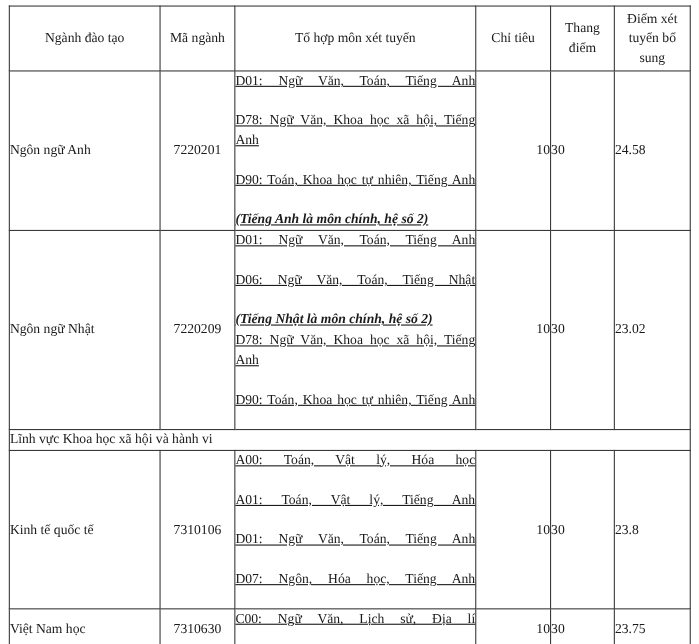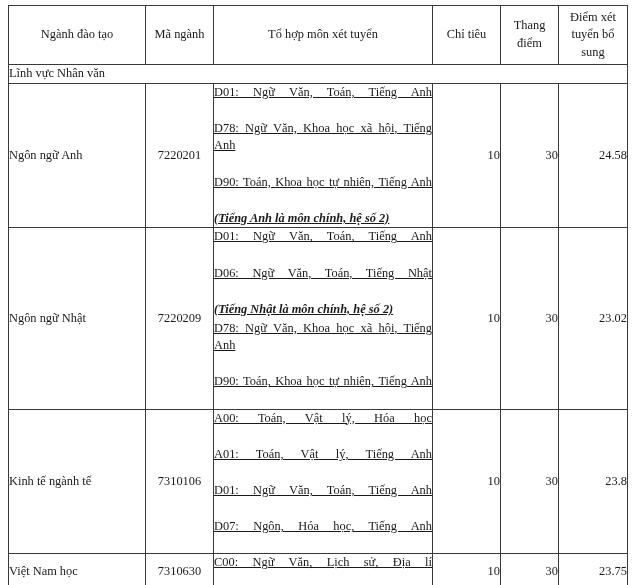--- a/index.html
+++ b/index.html
@@ -78,21 +78,21 @@
     text-align: justify;
     text-justify: inter-word;
     text-decoration: underline;
   }
   td.quota {
     text-align: right;
     font-weight: bold;
   }
   td.scale,
   td.score {
-    text-align: right;
+    text-align: left;
   }
 
   .combo-line {
     margin: 0 0 1px 0;
     text-align: justify;
     text-justify: inter-word;
   }
   .combo-line:last-child { margin-bottom: 0; }
   .combo-line.note {
     font-style: italic;
@@ -122,23 +122,20 @@
     <tr>
       <th>Ngành đào tạo</th>
       <th>Mã ngành</th>
       <th>Tổ hợp môn xét tuyển</th>
       <th>Chỉ tiêu</th>
       <th>Thang điểm</th>
       <th>Điểm xét tuyển bổ sung</th>
     </tr>
   </thead>
   <tbody id="table-body">
-      <tr class="section-row">
-        <td colspan="6">Lĩnh vực Nhân văn</td>
-      </tr>
       <tr>
         <td class="major">Ngôn ngữ Anh</td>
         <td class="code">7220201</td>
         <td class="combos">
           <div class="combo-line justify">D01: Ngữ Văn, Toán, Tiếng Anh</div>
           <div class="combo-line justify">D78: Ngữ Văn, Khoa học xã hội, Tiếng Anh</div>
           <div class="combo-line justify">D90: Toán, Khoa học tự nhiên, Tiếng Anh</div>
           <div class="combo-line note">(Tiếng Anh là môn chính, hệ số 2)</div>
         </td>
         <td class="quota">10</td>
@@ -152,22 +149,25 @@
           <div class="combo-line justify">D01: Ngữ Văn, Toán, Tiếng Anh</div>
           <div class="combo-line justify">D06: Ngữ Văn, Toán, Tiếng Nhật</div>
           <div class="combo-line note">(Tiếng Nhật là môn chính, hệ số 2)</div>
           <div class="combo-line justify">D78: Ngữ Văn, Khoa học xã hội, Tiếng Anh</div>
           <div class="combo-line justify">D90: Toán, Khoa học tự nhiên, Tiếng Anh</div>
         </td>
         <td class="quota">10</td>
         <td class="scale">30</td>
         <td class="score">23.02</td>
       </tr>
+      <tr class="section-row">
+        <td colspan="6">Lĩnh vực Khoa học xã hội và hành vi</td>
+      </tr>
       <tr>
-        <td class="major">Kinh tế ngành tế</td>
+        <td class="major">Kinh tế quốc tế</td>
         <td class="code">7310106</td>
         <td class="combos">
           <div class="combo-line justify">A00: Toán, Vật lý, Hóa học</div>
           <div class="combo-line justify">A01: Toán, Vật lý, Tiếng Anh</div>
           <div class="combo-line justify">D01: Ngữ Văn, Toán, Tiếng Anh</div>
           <div class="combo-line justify">D07: Ngôn, Hóa học, Tiếng Anh</div>
         </td>
         <td class="quota">10</td>
         <td class="scale">30</td>
         <td class="score">23.8</td>

